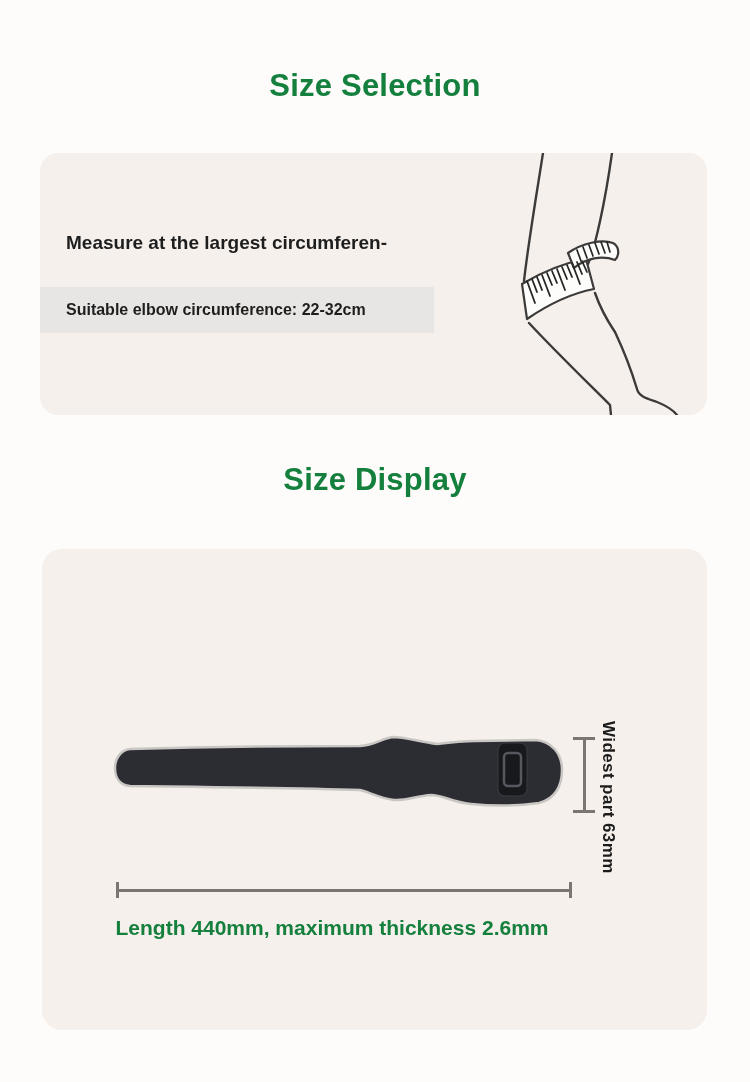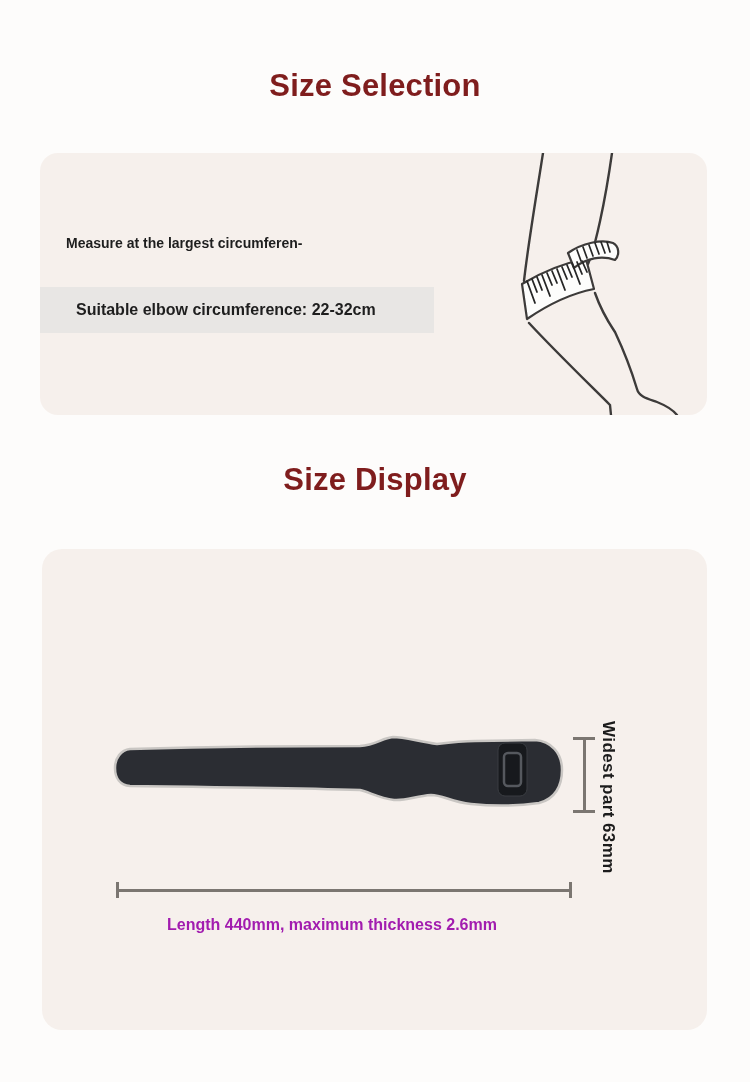--- a/index.html
+++ b/index.html
@@ -3,39 +3,39 @@
 <meta charset="utf-8">
 <style>
   html,body{margin:0;padding:0;background:#ffffff;}
   .page{
     position:relative;width:750px;height:1082px;margin:0 auto;
     background:#fdfcfb;overflow:hidden;
     font-family:"Liberation Sans",sans-serif;color:#1d1d1d;
   }
   .section-title{
     position:absolute;left:0;width:100%;text-align:center;
-    font-size:31px;font-weight:700;color:#7f1d1d;letter-spacing:0.2px;margin:0;
+    font-size:31px;font-weight:700;color:#15803d;letter-spacing:0.2px;margin:0;
   }
   #title-selection{top:68px;}
   #title-display{top:462px;}
   .card{
     position:absolute;background:#f6f0ec;overflow:hidden;
   }
   #card-selection{left:40px;top:153px;width:667px;height:262px;border-radius:18px;}
   #card-display{left:42px;top:549px;width:665px;height:481px;border-radius:20px;}
   .instruction{
     position:absolute;left:26px;top:79px;
-    font-size:14px;font-weight:700;line-height:22px;color:#1e1e1e;
+    font-size:19px;font-weight:700;line-height:22px;color:#1e1e1e;
   }
   .highlight-bar{
     position:absolute;left:0;top:134px;width:394px;height:46px;
     background:#e8e6e4;display:flex;align-items:center;
   }
   .highlight-bar span{
-    margin-left:36px;font-size:16px;font-weight:700;color:#1e1e1e;
+    margin-left:26px;font-size:16px;font-weight:700;color:#1e1e1e;
   }
   .arm-illustration{position:absolute;left:458px;top:0;width:210px;height:262px;}
   .strap-image{position:absolute;left:68px;top:163px;width:470px;height:120px;}
   
   .vline{
     position:absolute;left:531px;top:188px;width:22px;height:70px;
     border-top:3px solid #7b7671;border-bottom:3px solid #7b7671;
   }
   .vline::before{
     content:"";position:absolute;left:50%;top:0;bottom:0;width:3px;
@@ -51,21 +51,21 @@
   .hline{
     position:absolute;left:74px;top:333px;width:450px;height:16px;
     border-left:3px solid #7b7671;border-right:3px solid #7b7671;
   }
   .hline::before{
     content:"";position:absolute;top:50%;left:0;right:0;height:3px;
     margin-top:-1.5px;background:#7b7671;
   }
   .length-label{
     position:absolute;left:65px;top:367px;width:450px;text-align:center;
-    font-size:16px;font-weight:700;color:#a21caf;
+    font-size:21px;font-weight:700;color:#15803d;
   }
 </style>
 </head>
 <body>
 
 <div class="page">
 
   <h1 class="section-title" id="title-selection">Size Selection</h1>
 
   <section class="card" id="card-selection">

